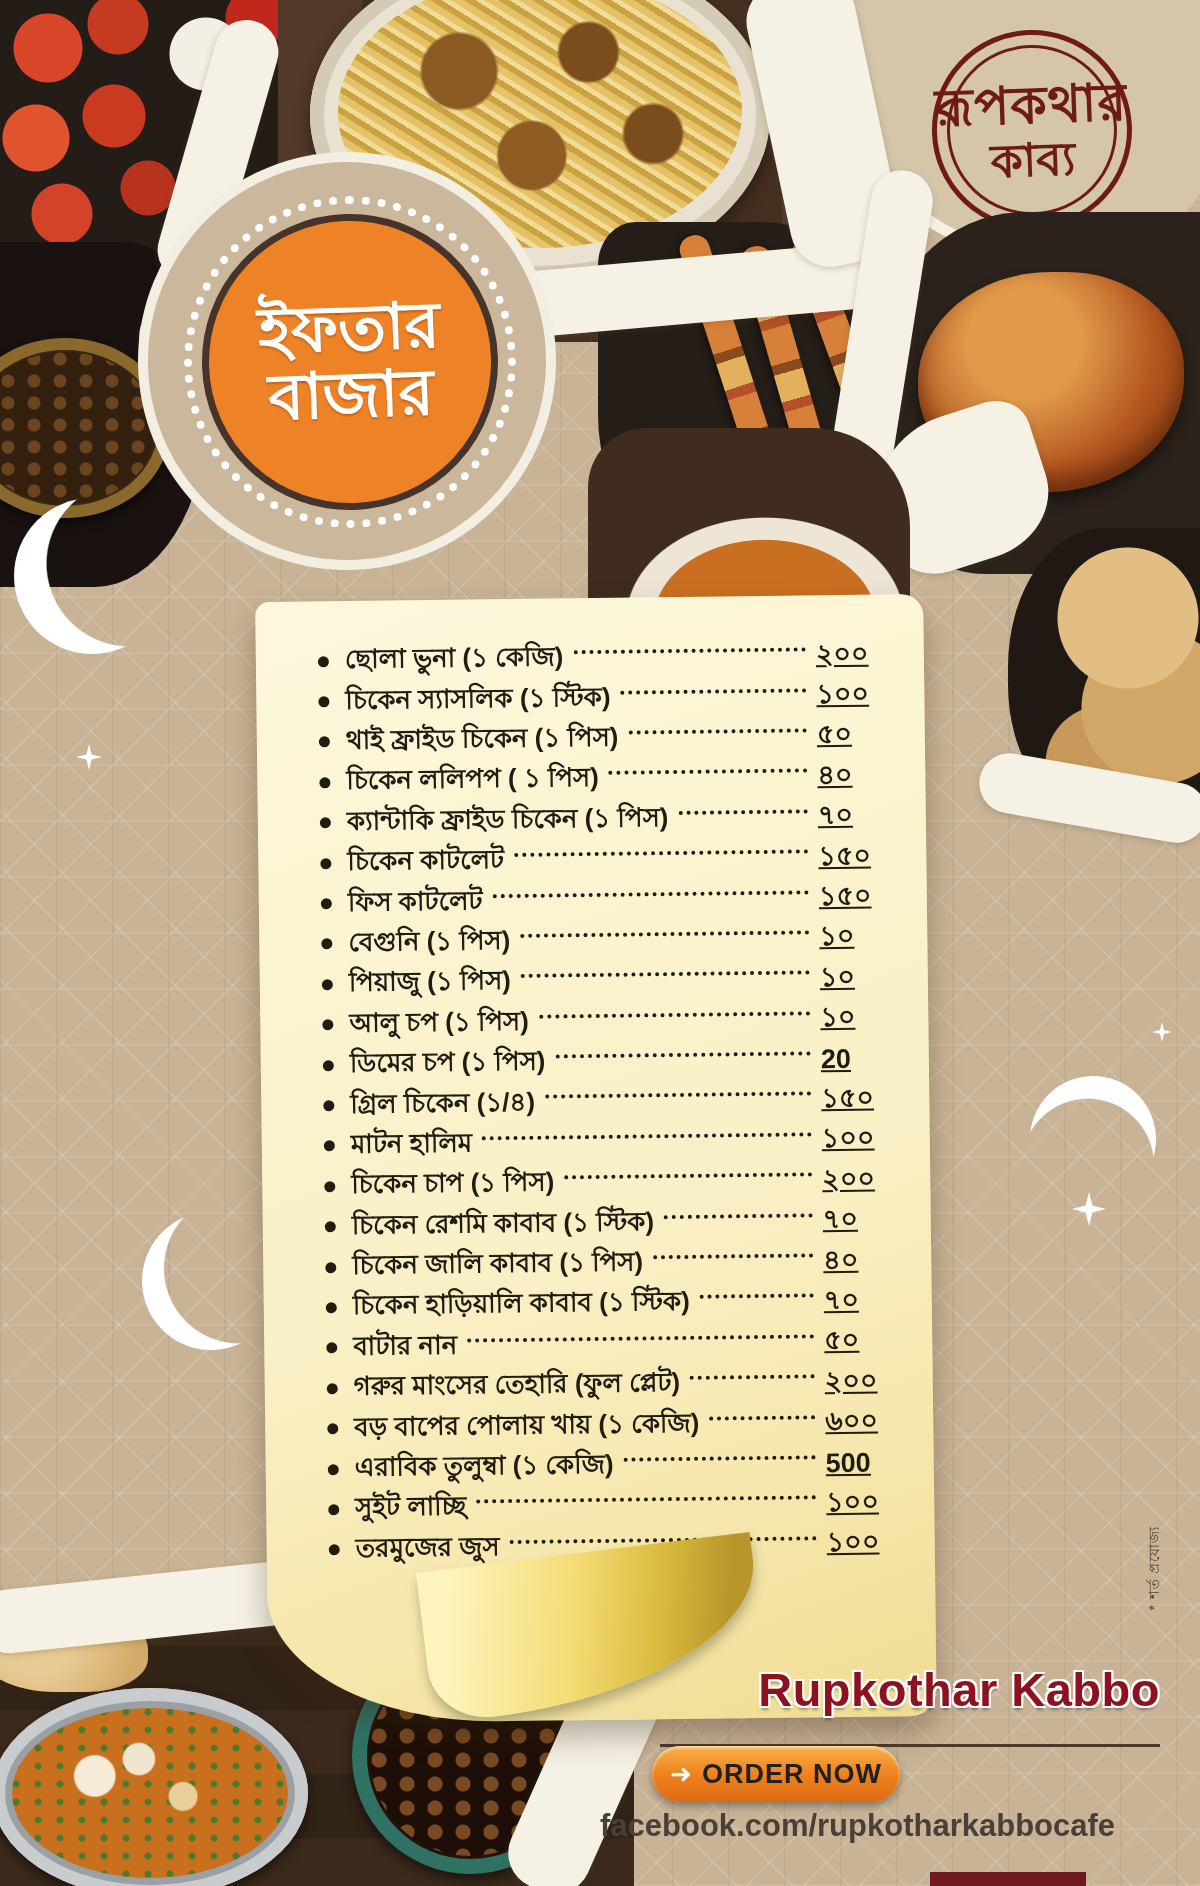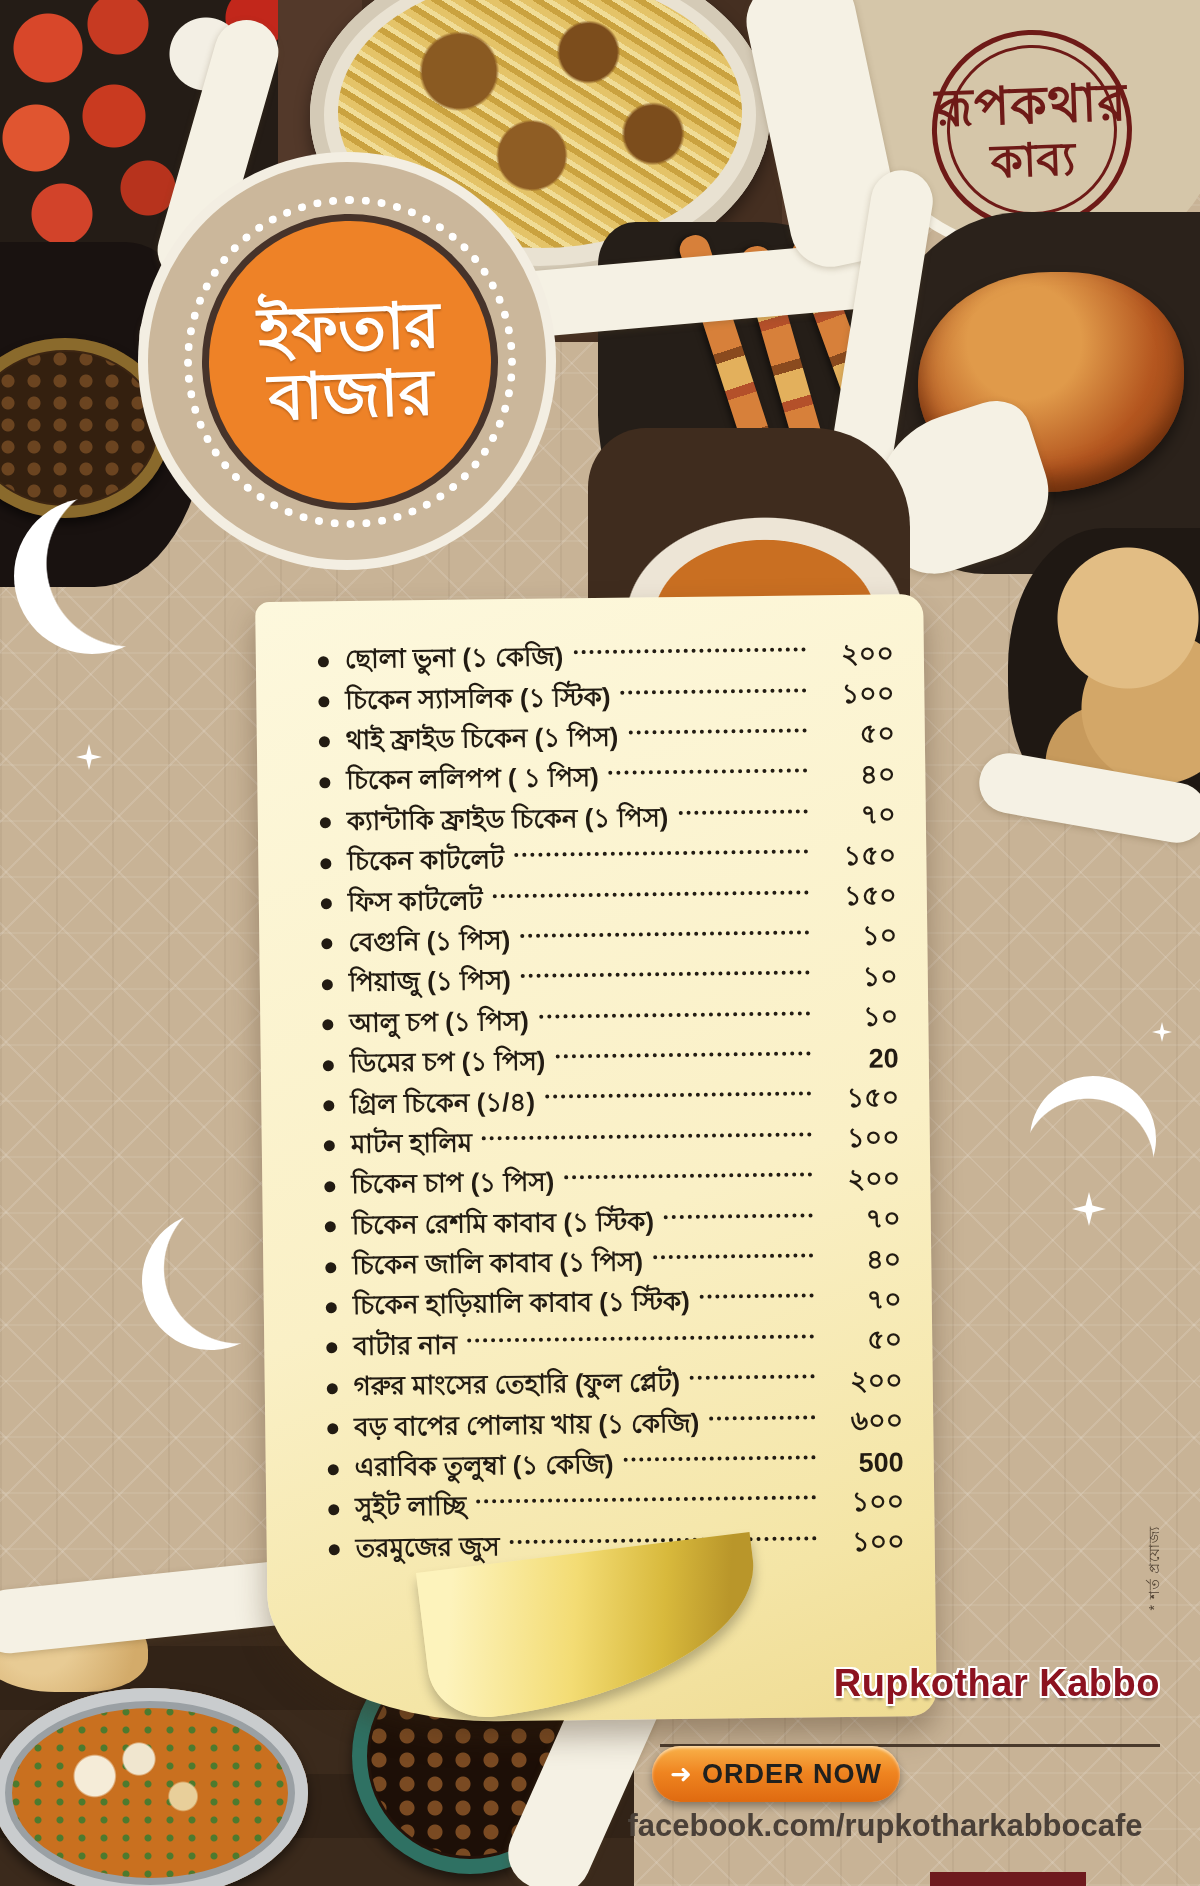--- a/index.html
+++ b/index.html
@@ -138,35 +138,35 @@
     box-shadow:0 16px 30px rgba(60,40,20,.35);}
   .paper-curl{left:424px;top:1552px;width:336px;height:152px;z-index:31;transform:rotate(-7deg);
     background:linear-gradient(100deg,#fdf3bc 10%,#f3dc74 45%,#d8b93c 70%,#b9962a 88%);
     border-radius:0 0 100% 22% / 0 0 100% 44%;
     box-shadow:0 8px 12px rgba(0,0,0,.25);}
   .menu{position:absolute;left:62px;right:30px;top:40px;display:flex;flex-direction:column;}
   .mrow{height:40.4px;display:flex;align-items:center;color:#221b12;}
   .bullet{width:11px;height:11px;border-radius:50%;background:#221b12;flex:0 0 auto;margin-right:16px;}
   .mname{font-size:26px;font-weight:bold;white-space:nowrap;}
   .leader{flex:1;border-bottom:4px dotted #221b12;margin:0 10px;transform:translateY(-6px);min-width:14px;}
-  .mprice{font-size:27px;font-weight:bold;min-width:78px;text-align:right;white-space:nowrap;}
+  .mprice{font-size:27px;font-weight:bold;min-width:78px;white-space:nowrap;text-decoration:underline;}
   
   .brand{left:610px;top:1662px;width:550px;z-index:45;text-align:right;
-    font-size:38px;font-weight:bold;color:#8c1220;letter-spacing:.5px;
+    font-size:47px;font-weight:bold;color:#8c1220;letter-spacing:.5px;
     text-shadow:-2px -2px 0 #fff,2px -2px 0 #fff,-2px 2px 0 #fff,2px 2px 0 #fff,0 4px 3px rgba(0,0,0,.35);}
   .order-line{left:660px;top:1744px;width:500px;height:3px;background:#4a3a2c;z-index:44;}
   .order-btn{left:652px;top:1746px;width:248px;height:56px;z-index:46;border-radius:30px;
     background:linear-gradient(180deg,#f9b24a,#ef8420 48%,#df6a10);
     box-shadow:0 4px 9px rgba(0,0,0,.35),inset 0 2px 3px rgba(255,255,255,.55);
     display:flex;align-items:center;justify-content:center;gap:10px;cursor:pointer;}
   .order-arrow{color:#fff;font-size:26px;font-weight:bold;line-height:1;}
   .order-label{font-size:27px;font-weight:bold;color:#20201e;letter-spacing:1px;}
   .phone{left:915px;top:1748px;width:250px;z-index:46;font-size:40px;font-weight:bold;color:#352a1f;
     white-space:nowrap;text-shadow:0 2px 2px rgba(255,255,255,.4);}
-  .fb{left:600px;top:1808px;width:570px;z-index:46;text-align:center;
+  .fb{left:600px;top:1808px;width:570px;z-index:46;text-align:left;
     font-size:31px;font-weight:bold;color:#4a4038;}
   .terms{left:1048px;top:1558px;width:210px;height:20px;z-index:26;transform:rotate(-90deg);
     font-size:14px;color:#4f4031;text-align:center;letter-spacing:1px;}
   .maroon-strip{left:930px;top:1872px;width:156px;height:14px;background:#6e1a1e;z-index:12;}
 </style>
 </head>
 <body>
 
 <div class="poster">
 

